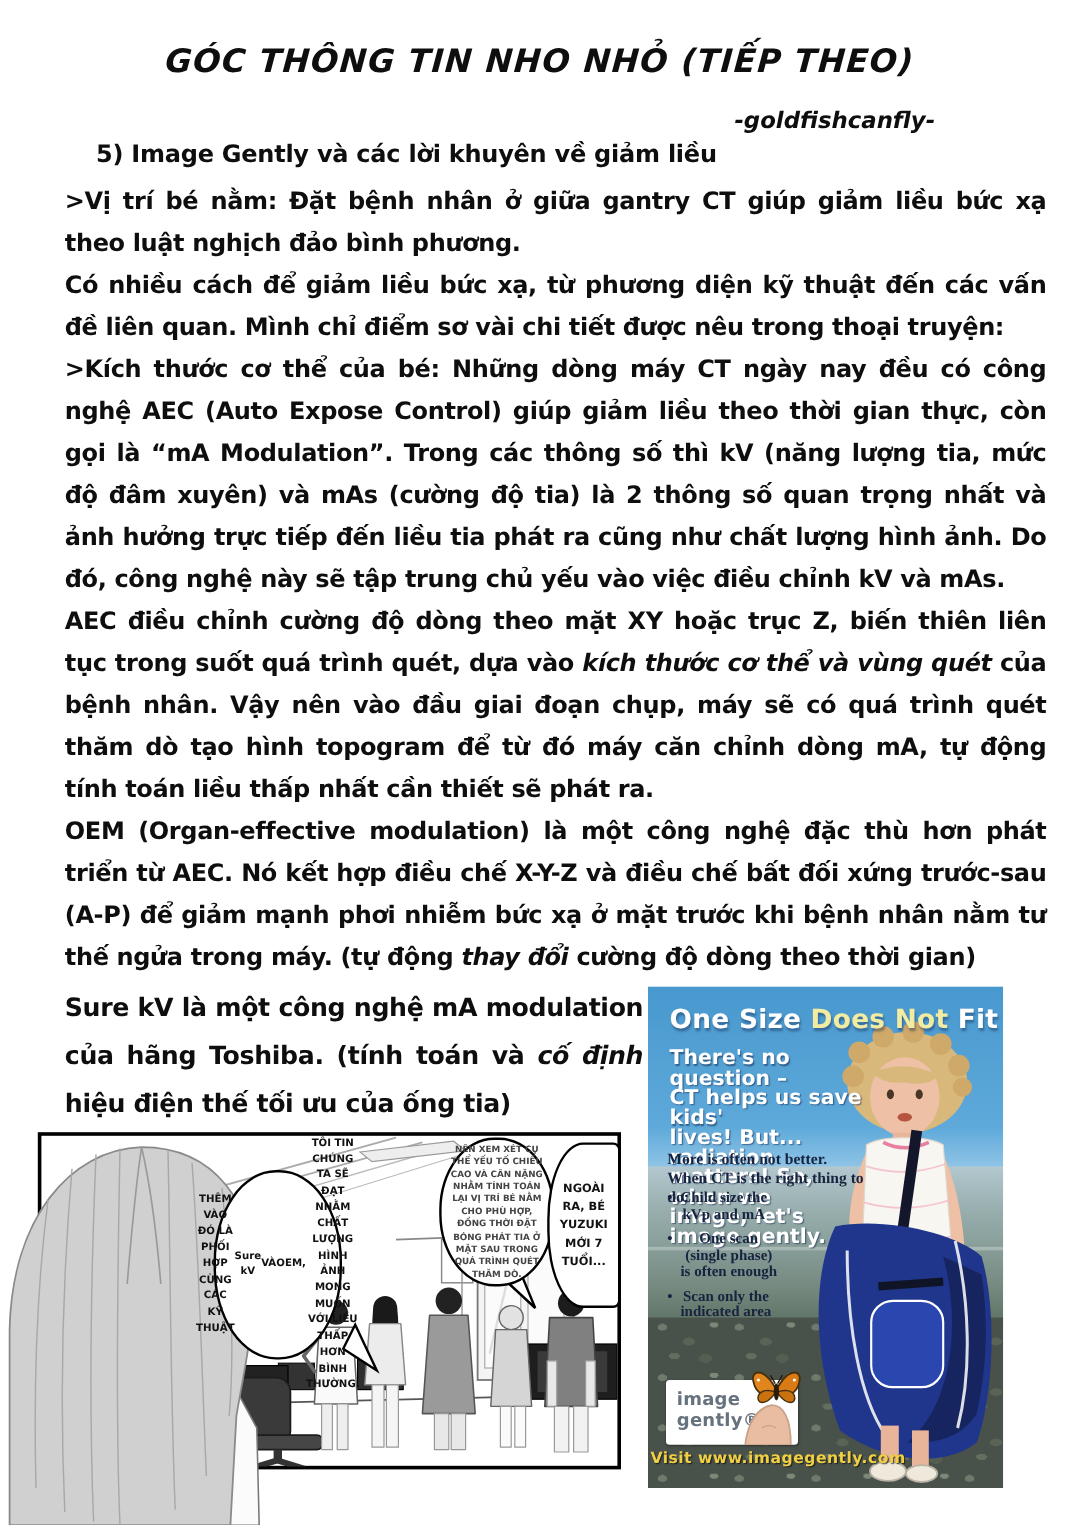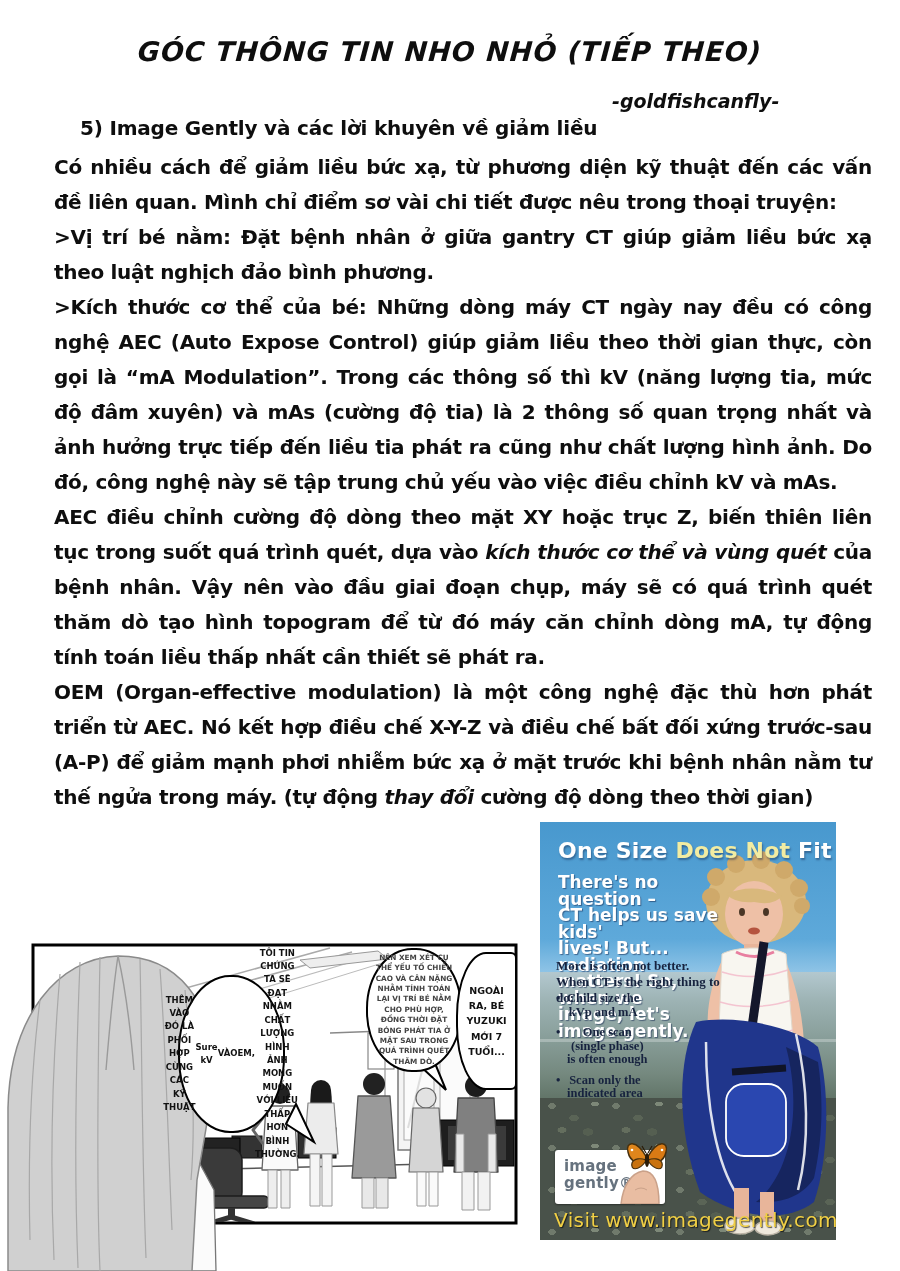--- a/index.html
+++ b/index.html
@@ -64,40 +64,41 @@
              font-family:"Liberation Serif","DejaVu Serif",serif;color:#17233F;}
   .p-bullet{display:flex;margin-bottom:7px;font-size:12.5px;line-height:13.5px;font-weight:bold;}
   .bdot{width:11px;flex:0 0 11px;}
   .btxt{white-space:pre-line;text-align:center;}
   .logo-box{position:absolute;left:15px;top:328px;width:110px;height:54px;background:#ffffff;
             border-radius:3px;box-shadow:0 1px 2px rgba(0,0,0,0.4);}
   .logo-text{position:absolute;left:9px;top:8px;font-size:15px;line-height:17px;font-weight:bold;
              color:#66727e;white-space:pre-line;letter-spacing:0.2px;}
   .finger{position:absolute;right:2px;bottom:0;}
   .butterfly{position:absolute;left:84px;top:312px;}
-  .p-footer{position:absolute;left:14px;top:386px;font-size:20px;font-weight:normal;color:#F0CF45;
+  .p-footer{position:absolute;left:2px;top:386px;font-size:13px;font-weight:bold;color:#F0CF45;
             letter-spacing:0.4px;text-shadow:1px 1px 1px rgba(10,10,10,0.7);white-space:nowrap;}
 </style>
 </head>
 <body>
 
 <div class="page">
 
   <div class="title">GÓC THÔNG TIN NHO NHỎ (TIẾP THEO)</div>
   <div class="credit">-goldfishcanfly-</div>
   <div class="heading">5) Image Gently và các lời khuyên về giảm liều</div>
 
   <div class="body-text">
+    <p><span>&gt;Vị trí bé nằm: Đặt bệnh nhân ở giữa gantry CT giúp giảm liều bức xạ theo luật nghịch đảo bình phương.</span></p>
     <p><span>Có nhiều cách để giảm liều bức xạ, từ phương diện kỹ thuật đến các vấn đề liên quan. Mình chỉ điểm sơ vài chi tiết được nêu trong thoại truyện:</span></p>
-    <p><span>&gt;Vị trí bé nằm: Đặt bệnh nhân ở giữa gantry CT giúp giảm liều bức xạ theo luật nghịch đảo bình phương.</span></p>
     <p><span>&gt;Kích thước cơ thể của bé: Những dòng máy CT ngày nay đều có công nghệ AEC (Auto Expose Control) giúp giảm liều theo thời gian thực, còn gọi là “mA Modulation”. Trong các thông số thì kV (năng lượng tia, mức độ đâm xuyên) và mAs (cường độ tia) là 2 thông số quan trọng nhất và ảnh hưởng trực tiếp đến liều tia phát ra cũng như chất lượng hình ảnh. Do đó, công nghệ này sẽ tập trung chủ yếu vào việc điều chỉnh kV và mAs.</span></p>
     <p><span>AEC điều chỉnh cường độ dòng theo mặt XY hoặc trục Z, biến thiên liên tục trong suốt quá trình quét, dựa vào </span><span class="it">kích thước cơ thể và vùng quét</span><span> của bệnh nhân. Vậy nên vào đầu giai đoạn chụp, máy sẽ có quá trình quét thăm dò tạo hình topogram để từ đó máy căn chỉnh dòng mA, tự động tính toán liều thấp nhất cần thiết sẽ phát ra.</span></p>
     <p><span>OEM (Organ-effective modulation) là một công nghệ đặc thù hơn phát triển từ AEC. Nó kết hợp điều chế X-Y-Z và điều chế bất đối xứng trước-sau (A-P) để giảm mạnh phơi nhiễm bức xạ ở mặt trước khi bệnh nhân nằm tư thế ngửa trong máy. (tự động </span><span class="it">thay đổi</span><span> cường độ dòng theo thời gian)</span></p>
   </div>
 
+  <div class="sidenote"><span>Sure kV là một công nghệ mA modulation của hãng Toshiba. (tính toán và </span><span class="it">cố định</span><span> hiệu điện thế tối ưu của ống tia)</span></div>
 
   <div class="manga-wrap">
     <svg width="540" height="333" viewBox="0 0 540 333">
       <defs>
         <clipPath id="panelClip">
             <rect x="34" y="8" width="481" height="276"></rect>
           </clipPath>
       </defs>
       <rect x="33" y="7" width="483" height="278" fill="#ffffff" stroke="#000" stroke-width="3"></rect>
       <g clip-path="url(#panelClip)">

